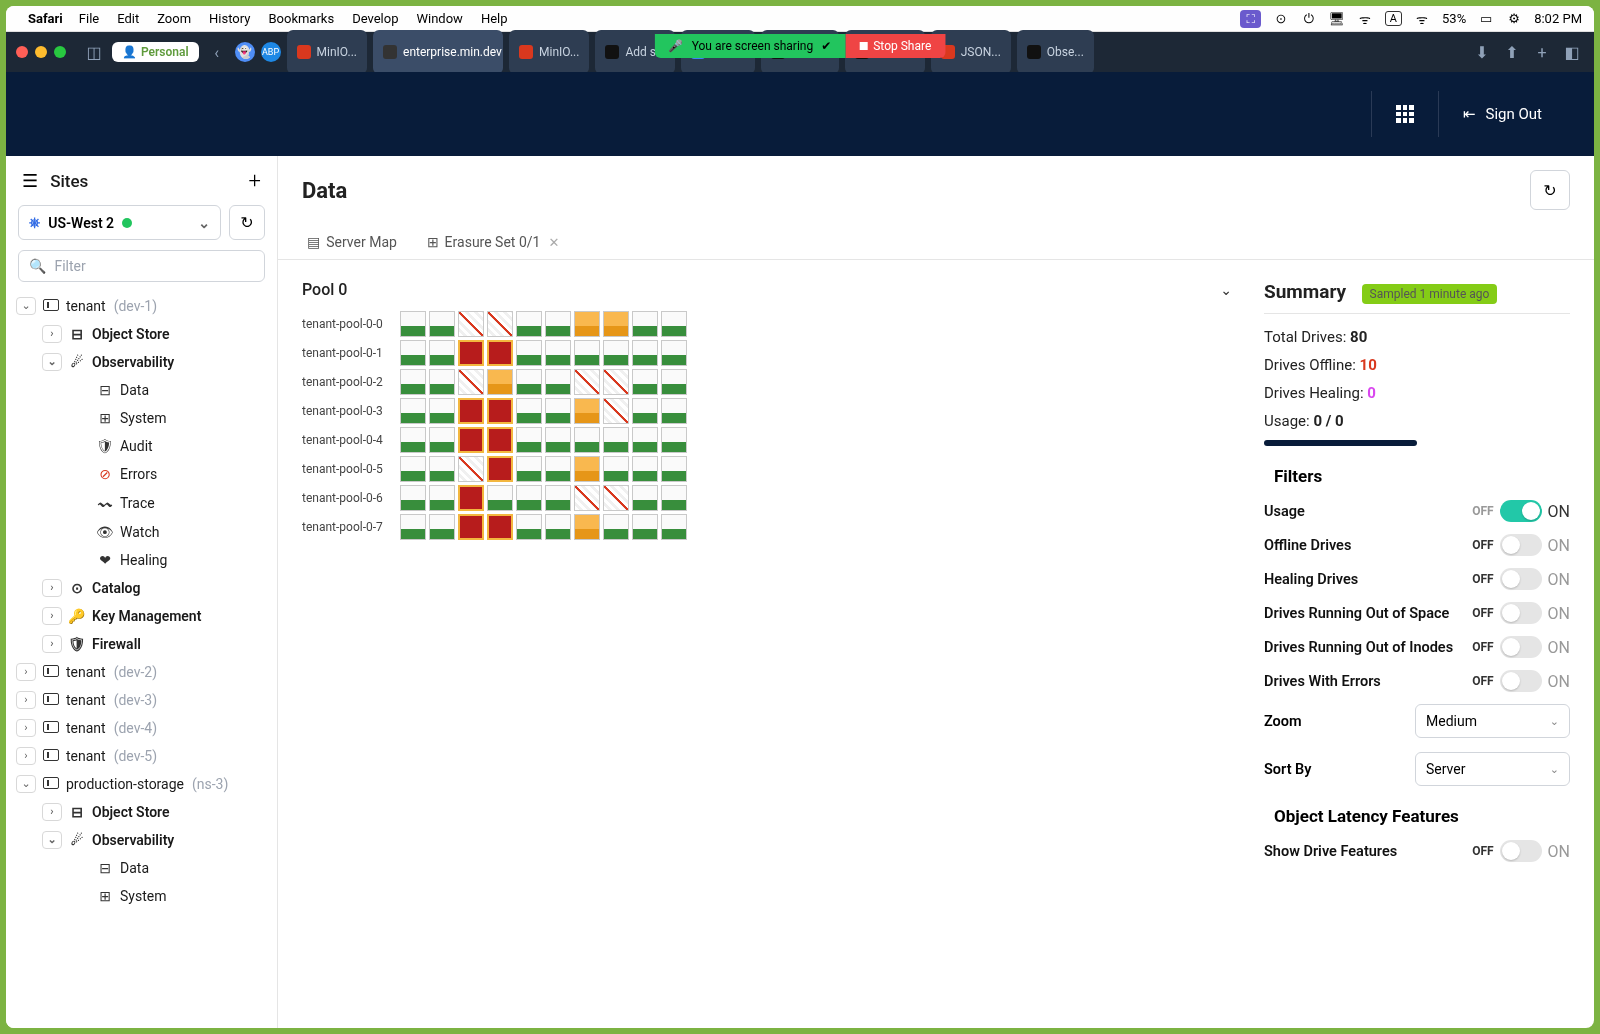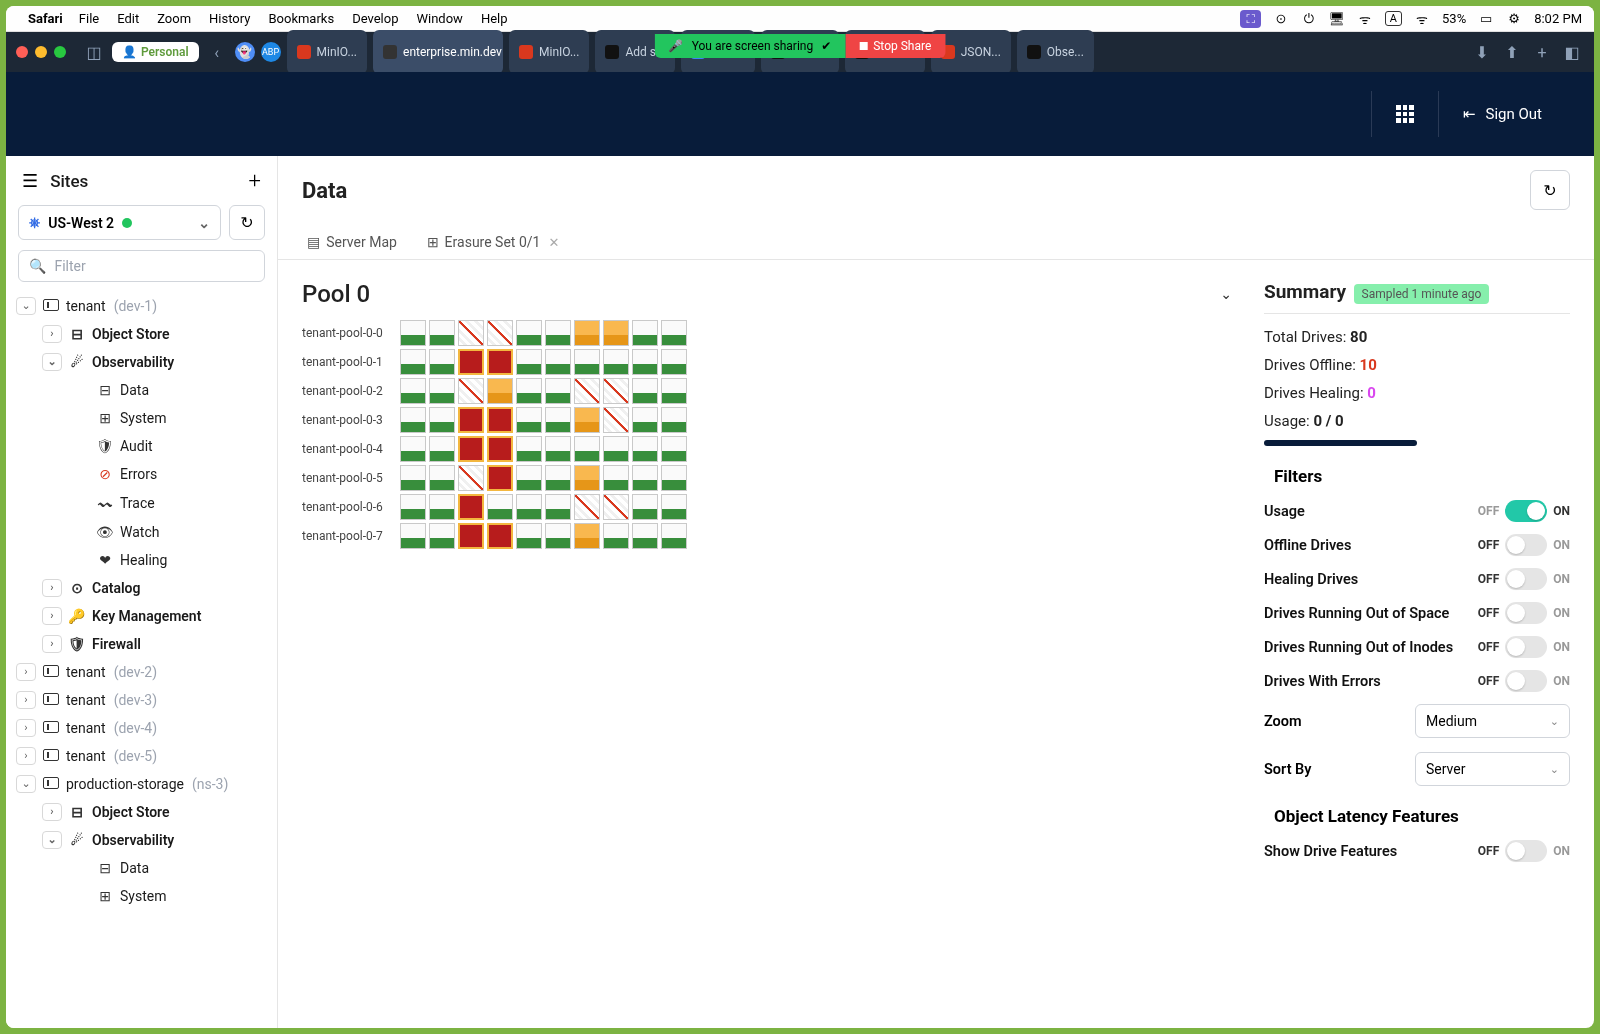--- a/index.html
+++ b/index.html
@@ -74,48 +74,48 @@
 .page-hdr { display: flex; align-items: center; padding: 14px 24px; }
 .page-hdr h1 { font-size: 22px; font-weight: 700; color: #222; flex: 1; }
 .page-hdr .rf { border: 1px solid #d1d5db; border-radius: 6px; width: 40px; height: 40px; display: flex; align-items: center; justify-content: center; }
 .tabbar { display: flex; border-bottom: 1px solid #e5e5e5; padding-left: 14px; }
 .tabbar .tb { padding: 9px 14px; font-size: 14px; color: #555; display: flex; align-items: center; gap: 6px; border: 1px solid transparent; border-bottom: none; border-radius: 6px 6px 0 0; }
 .tabbar .tb .x { color: #aaa; font-size: 13px; margin-left: 2px; }
 
 .body { flex: 1; display: flex; overflow: hidden; }
 .pool-area { flex: 1; padding: 20px 24px; overflow: auto; }
 .pool-hdr { display: flex; align-items: center; margin-bottom: 12px; }
-.pool-hdr h2 { font-size: 24px; font-weight: 500; color: #222; flex: 1; }
+.pool-hdr h2 { font-size: 16px; font-weight: 500; color: #222; flex: 1; }
 .pool-hdr .chev { font-size: 14px; color: #333; }
 .grid-row { display: flex; align-items: center; margin-bottom: 3px; }
 .grid-row .rlabel { width: 98px; font-size: 12px; color: #444; text-align: left; }
 .cells { display: flex; gap: 3px; }
 .cell { width: 26px; height: 26px; border: 1px solid #c9c9c9; background: #fafafa; position: relative; }
 .cell .fill { position: absolute; left: 0; right: 0; bottom: 0; }
 .cell.ok .fill { background: #388e3c; height: 40%; }
 .cell.warn { background: #f9b84f; } .cell.warn .fill { background: #e69618; height: 40%; }
 .cell.err { background: #b71c1c; border-color: #f3b73f; border-width: 2px; }
 .cell.offline { background: repeating-linear-gradient(45deg, #fff, #fff 3px, #f0f0f0 3px, #f0f0f0 6px); }
 .cell.offline::after { content:''; position:absolute; inset:0; background: linear-gradient(to top right, transparent 47%, #d9381e 47%, #d9381e 53%, transparent 53%); }
 
 .summary { width: 330px; padding: 20px 24px 20px 0; overflow-y: auto; font-size: 14px; }
 .summary h3 { font-size: 19px; font-weight: 700; color: #222; display: inline-block; }
-.sample-badge { background: #86efac; color: #555; font-size: 12px; padding: 3px 8px; border-radius: 4px; margin-left: 4px; vertical-align: middle; }
+.sample-badge { background: #84cc16; color: #555; font-size: 12px; padding: 3px 8px; border-radius: 4px; margin-left: 12px; vertical-align: middle; }
 .summary hr { border: none; border-top: 1px solid #e5e5e5; margin: 10px 0 14px; }
 .stat { margin-bottom: 10px; color: #222; font-size: 15px; }
 .stat .v { font-weight: 700; }
 .stat .v.red { color: #d9381e; }
 .stat .v.pink { color: #d946ef; }
 .usage-bar { height: 6px; background: #081c3a; border-radius: 3px; width: 50%; margin-top: 4px; }
 .filters-h { font-size: 17px; font-weight: 700; margin: 20px 0 14px 10px; }
 .filter-row2 { display: flex; align-items: center; margin-bottom: 12px; font-size: 14.5px; }
 .filter-row2 .lbl { flex: 1; color: #111; font-weight: 600; }
 .filter-row2 .off { color: #999; font-size: 12px; font-weight: 700; margin-right: 6px; }
 .filter-row2 .off.dark { color: #333; }
-.filter-row2 .on { color: #999; font-size: 12px; font-weight: 700; margin-left: 6px; }
+.filter-row2 .on { color: #999; font-size: 16px; font-weight: 400; margin-left: 6px; }
 .filter-row2 .on.dark { color: #333; }
 .toggle { width: 42px; height: 22px; background: #e5e5e5; border-radius: 11px; position: relative; }
 .toggle .knob { width: 18px; height: 18px; background: #fff; border-radius: 50%; position: absolute; top: 2px; left: 2px; box-shadow: 0 1px 2px rgba(0,0,0,.2); }
 .toggle.active { background: #22c8a8; }
 .toggle.active .knob { left: 22px; }
 .sel-row { display: flex; align-items: center; margin-bottom: 14px; }
 .sel-row .lbl { flex: 1; font-weight: 600; font-size: 14.5px; }
 .sel-row .sel { border: 1px solid #d1d5db; border-radius: 6px; padding: 8px 10px; width: 155px; display: flex; align-items: center; font-size: 14px; }
 .sel-row .sel .chev { margin-left: auto; color: #888; font-size: 11px; }
 </style>

